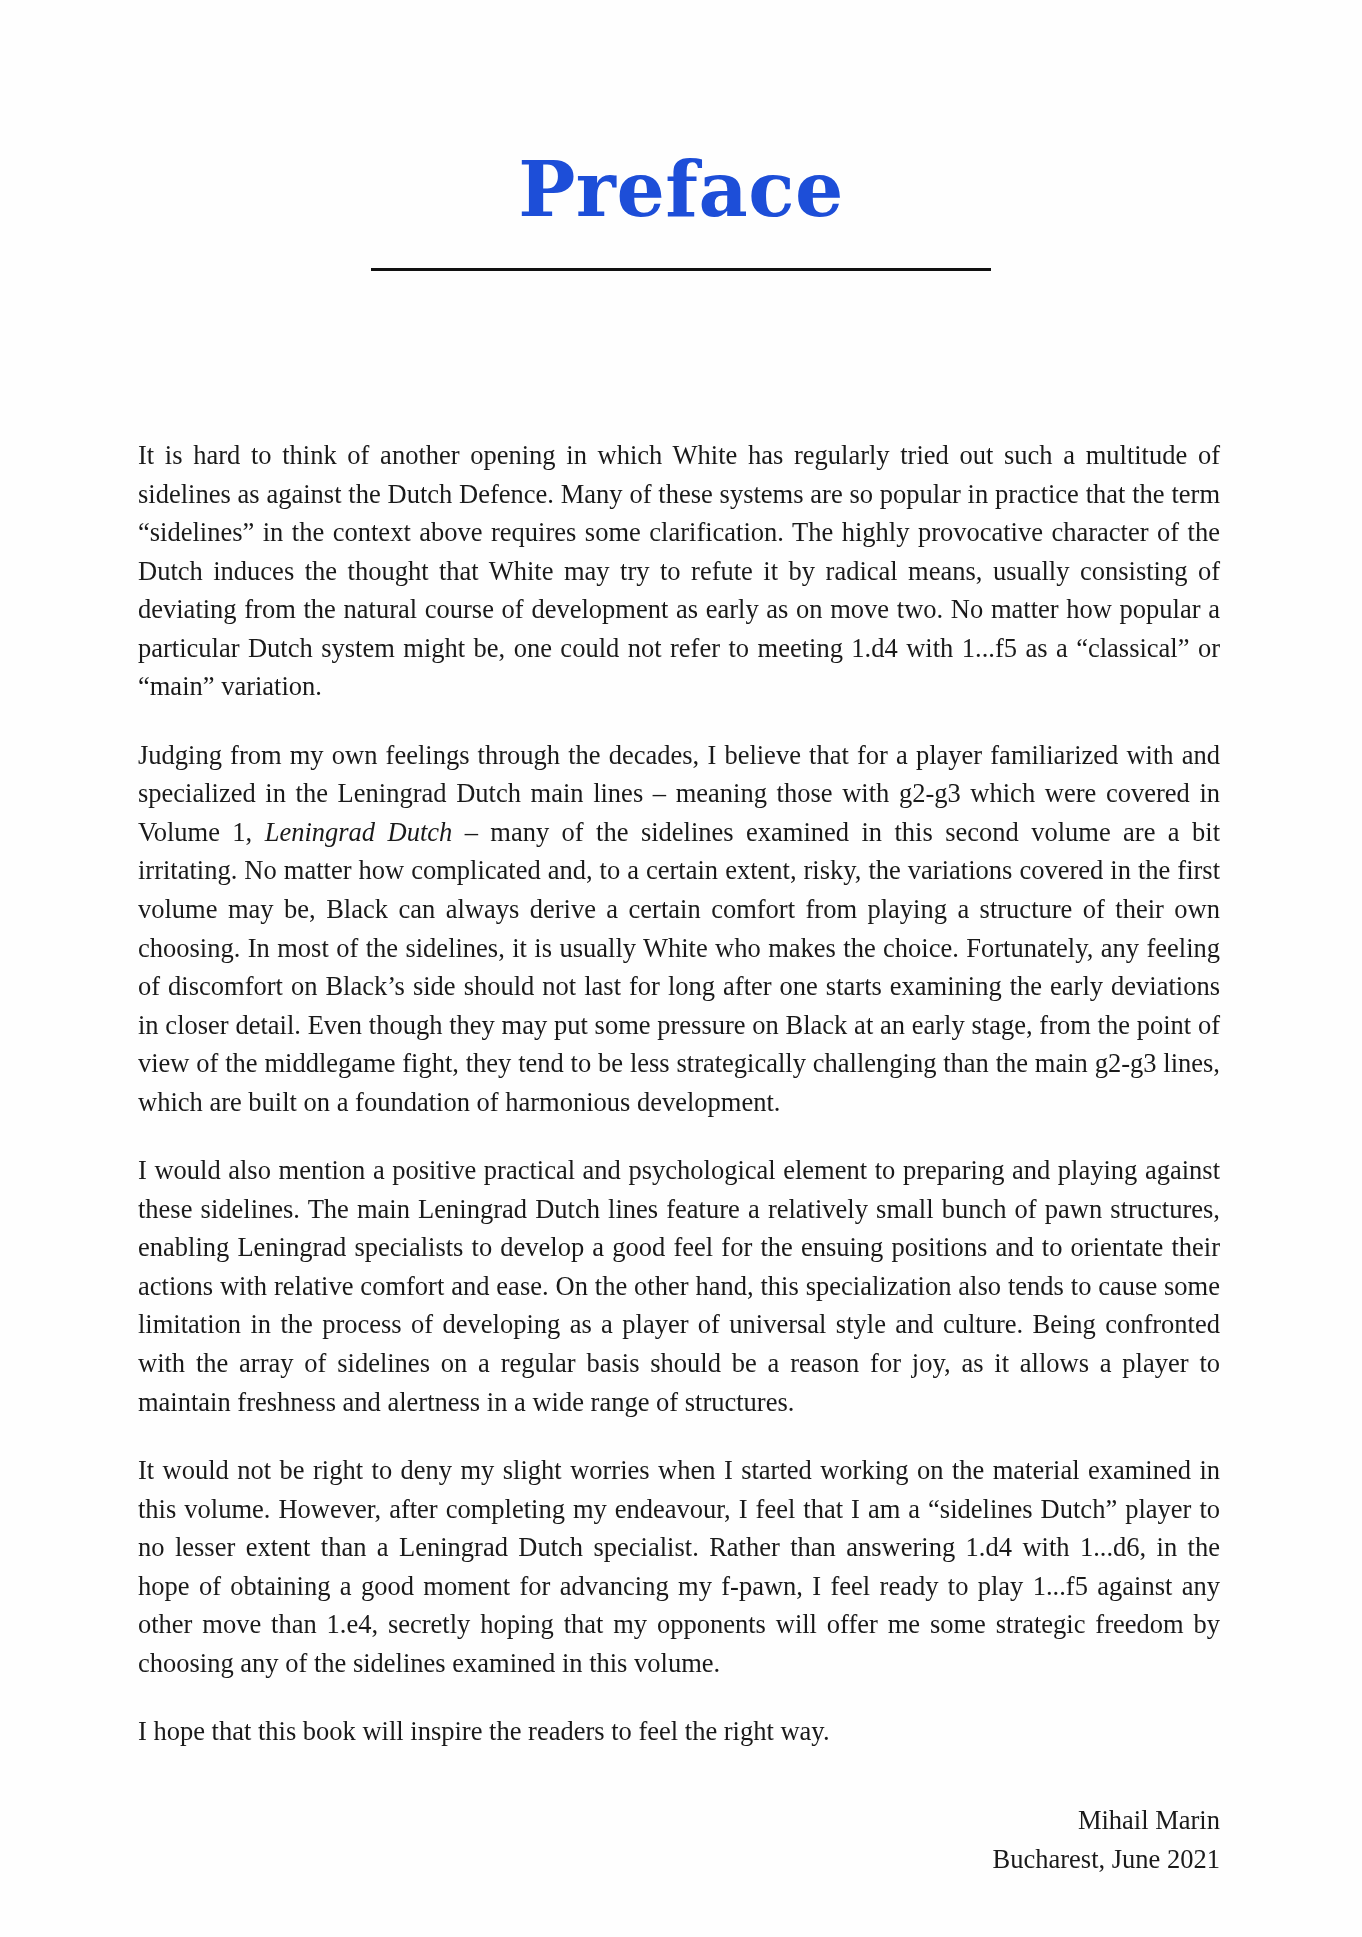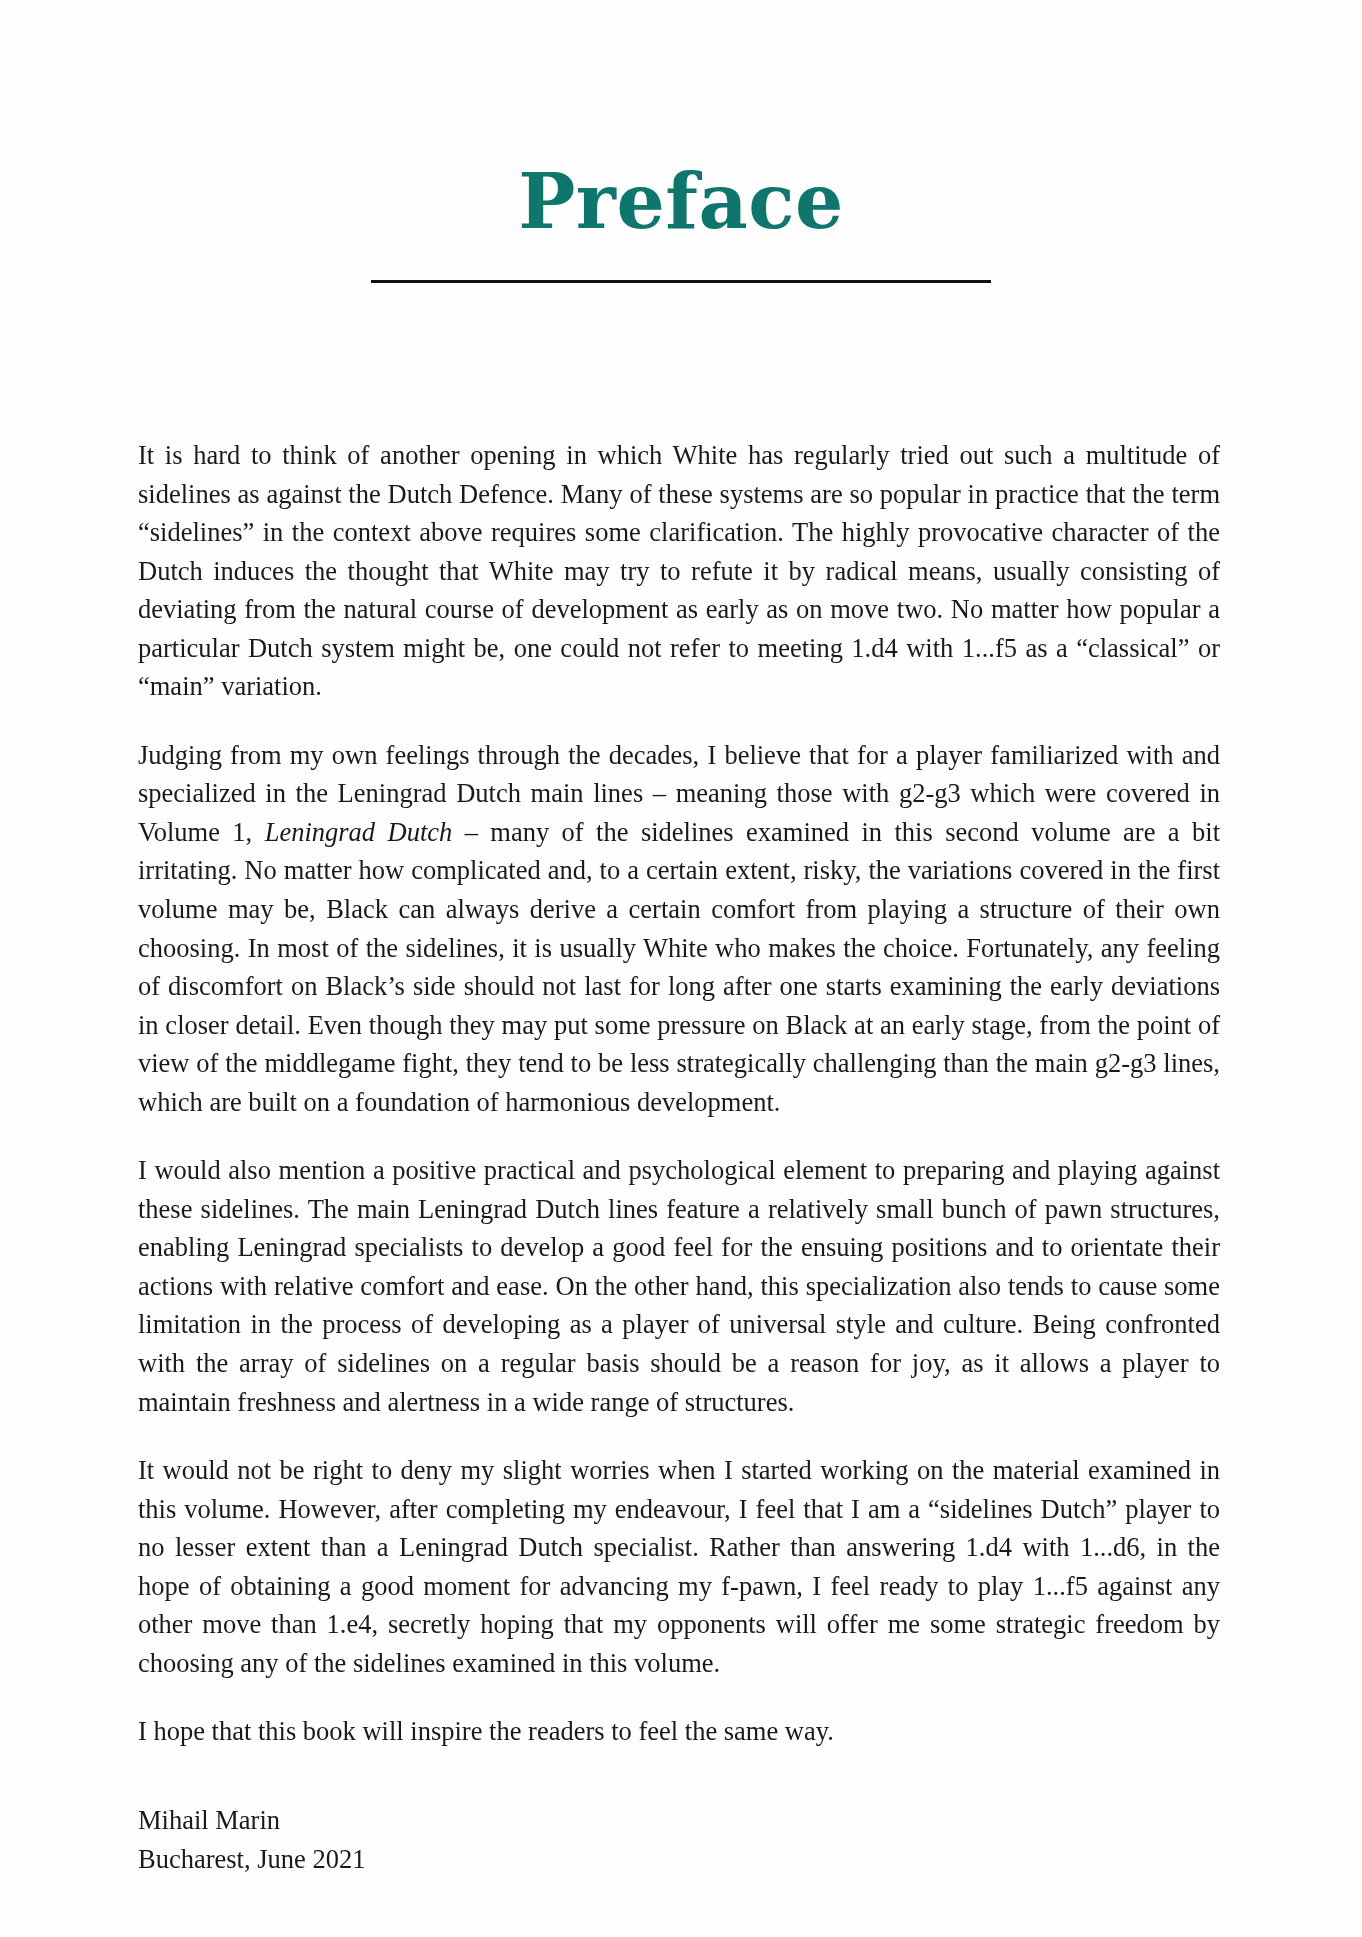--- a/index.html
+++ b/index.html
@@ -29,22 +29,22 @@
     top: 150px;
     width: 1362px;
     text-align: center;
   }
   .page-title {
     font-family: "DejaVu Serif", "Liberation Serif", serif;
     font-size: 76px;
     font-weight: 700;
     letter-spacing: 0.5px;
     line-height: 1.05;
-    color: #0f766e;
-    margin: 12px;
+    color: #1d4ed8;
+    margin: 0;
   }
   .title-rule {
     width: 620px;
     height: 3px;
     background: #111111;
     margin: 38px auto 0 auto;
   }
   .content {
     position: absolute;
     left: 138px;
@@ -59,21 +59,21 @@
     margin: 0 0 30px 0;
     hyphens: none;
   }
   p.para:last-child {
     margin-bottom: 0;
   }
   .signature {
     margin-top: 50px;
     font-size: 26.5px;
     line-height: 1.455;
-    text-align: left;
+    text-align: right;
     font-family: Liberation Serif, serif;
   }
   .signature div {
     white-space: pre;
   }
   em {
   }
   .nospace {
     margin-bottom: 0;
   }
@@ -91,21 +91,21 @@
   <div class="content">
 
     <p class="para">It is hard to think of another opening in which White has regularly tried out such a multitude of sidelines as against the Dutch Defence. Many of these systems are so popular in practice that the term “sidelines” in the context above requires some clarification. The highly provocative character of the Dutch induces the thought that White may try to refute it by radical means, usually consisting of deviating from the natural course of development as early as on move two. No matter how popular a particular Dutch system might be, one could not refer to meeting 1.d4 with 1...f5 as a “classical” or “main” variation.</p>
 
     <p class="para"><span>Judging from my own feelings through the decades, I believe that for a player familiarized with and specialized in the Leningrad Dutch main lines – meaning those with g2-g3 which were covered in Volume 1, </span><em>Leningrad Dutch</em><span> – many of the sidelines examined in this second volume are a bit irritating. No matter how complicated and, to a certain extent, risky, the variations covered in the first volume may be, Black can always derive a certain comfort from playing a structure of their own choosing. In most of the sidelines, it is usually White who makes the choice. Fortunately, any feeling of discomfort on Black’s side should not last for long after one starts examining the early deviations in closer detail. Even though they may put some pressure on Black at an early stage, from the point of view of the middlegame fight, they tend to be less strategically challenging than the main g2-g3 lines, which are built on a foundation of harmonious development.</span></p>
 
     <p class="para">I would also mention a positive practical and psychological element to preparing and playing against these sidelines. The main Leningrad Dutch lines feature a relatively small bunch of pawn structures, enabling Leningrad specialists to develop a good feel for the ensuing positions and to orientate their actions with relative comfort and ease. On the other hand, this specialization also tends to cause some limitation in the process of developing as a player of universal style and culture. Being confronted with the array of sidelines on a regular basis should be a reason for joy, as it allows a player to maintain freshness and alertness in a wide range of structures.</p>
 
     <p class="para">It would not be right to deny my slight worries when I started working on the material examined in this volume. However, after completing my endeavour, I feel that I am a “sidelines Dutch” player to no lesser extent than a Leningrad Dutch specialist. Rather than answering 1.d4 with 1...d6, in the hope of obtaining a good moment for advancing my f-pawn, I feel ready to play 1...f5 against any other move than 1.e4, secretly hoping that my opponents will offer me some strategic freedom by choosing any of the sidelines examined in this volume.</p>
 
-    <p class="para nospace">I hope that this book will inspire the readers to feel the same way.</p>
+    <p class="para nospace">I hope that this book will inspire the readers to feel the right way.</p>
 
     <div class="signature">
       <div>Mihail Marin</div>
       <div>Bucharest, June 2021</div>
     </div>
 
   </div>
 </div>
 
 </body></html>

